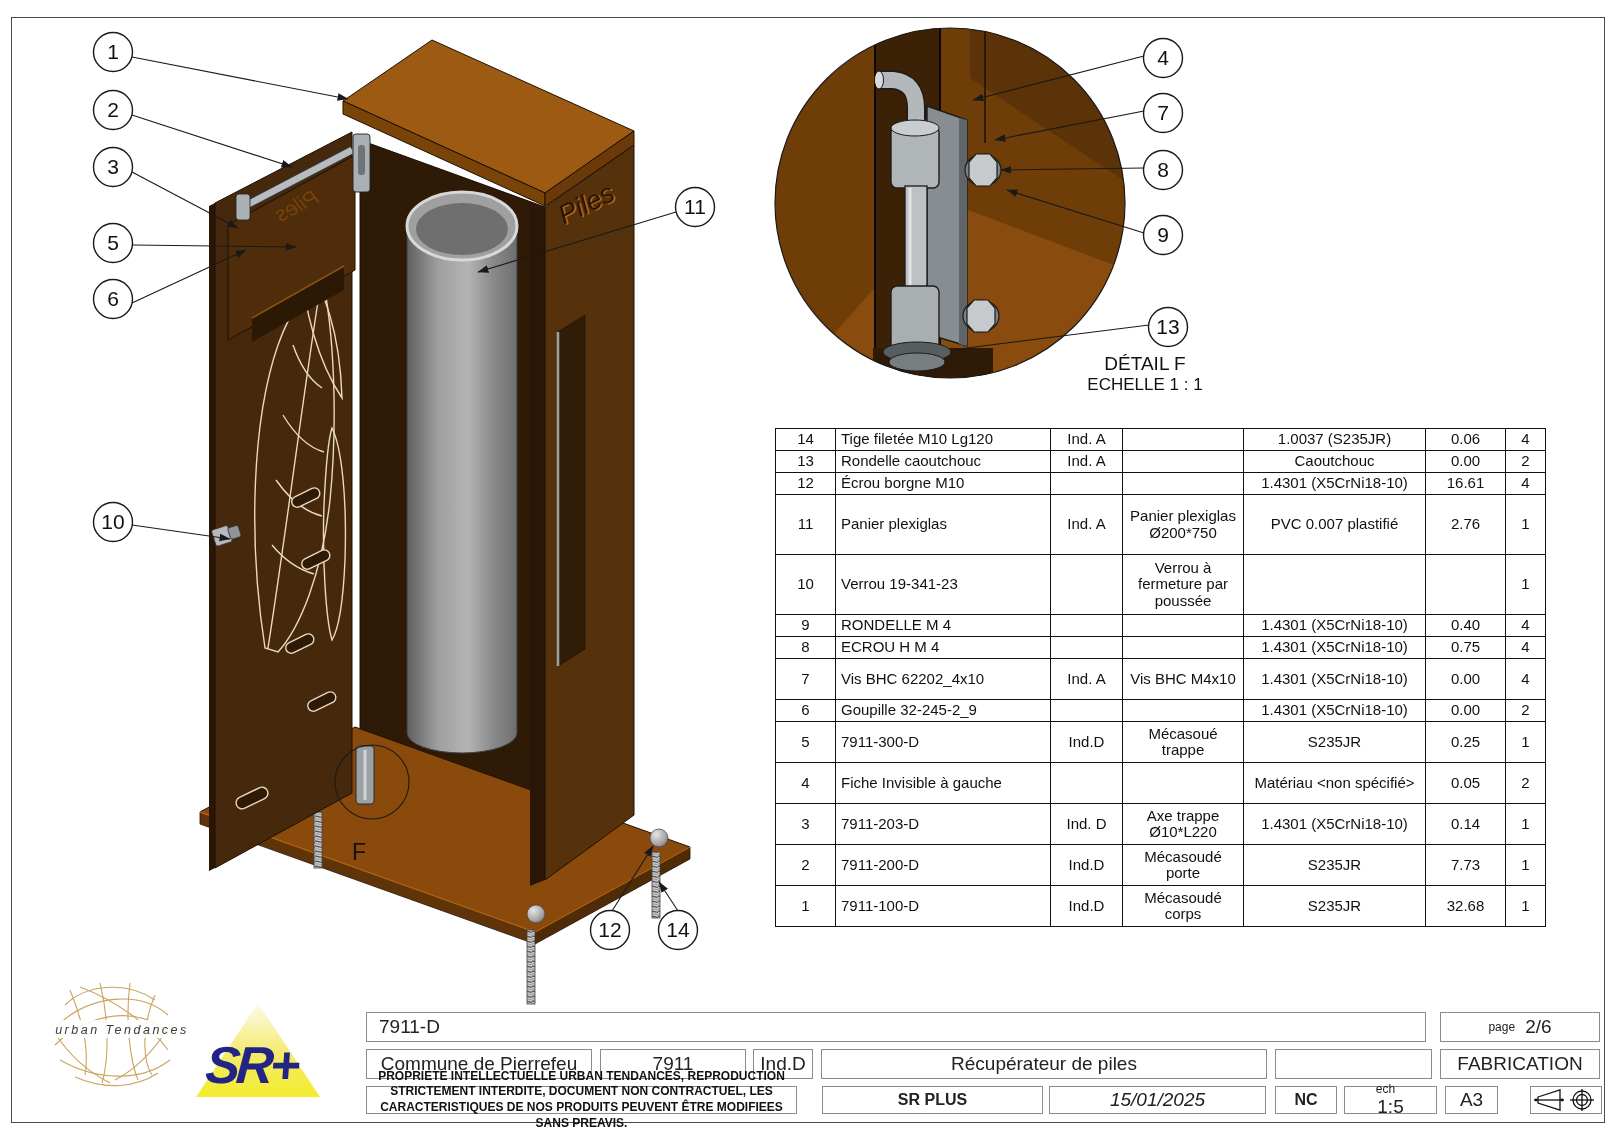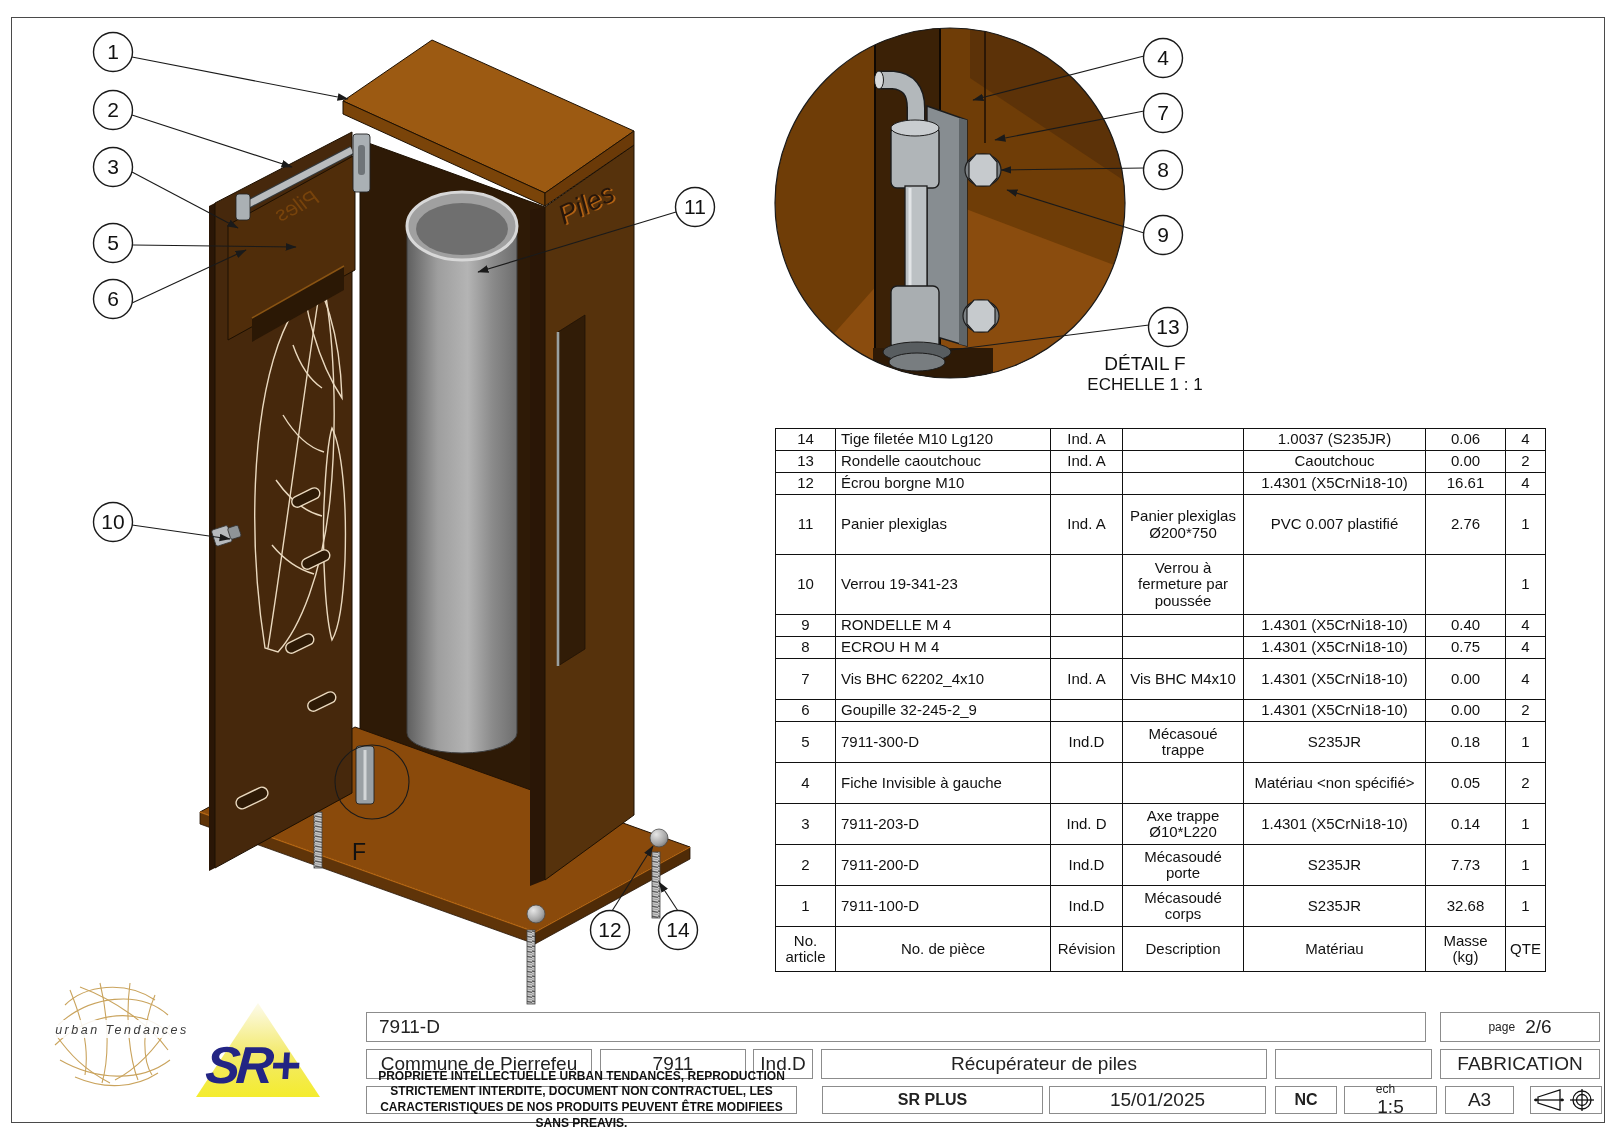--- a/index.html
+++ b/index.html
@@ -367,21 +367,21 @@
           <td>1.4301 (X5CrNi18-10)</td>
           <td>0.00</td>
           <td>2</td>
         </tr>
     <tr class="h2">
           <td>5</td>
           <td class="piece">7911-300-D</td>
           <td>Ind.D</td>
           <td>Mécasoué trappe</td>
           <td>S235JR</td>
-          <td>0.18</td>
+          <td>0.25</td>
           <td>1</td>
         </tr>
     <tr class="h2">
           <td>4</td>
           <td class="piece">Fiche Invisible à gauche</td>
           <td></td>
           <td></td>
           <td>Matériau &lt;non spécifié&gt;</td>
           <td>0.05</td>
           <td>2</td>
@@ -406,29 +406,20 @@
         </tr>
     <tr class="h2">
           <td>1</td>
           <td class="piece">7911-100-D</td>
           <td>Ind.D</td>
           <td>Mécasoudé corps</td>
           <td>S235JR</td>
           <td>32.68</td>
           <td>1</td>
         </tr>
-    <tr class="hh">
-      <td>No. article</td>
-      <td>No. de pièce</td>
-      <td>Révision</td>
-      <td>Description</td>
-      <td>Matériau</td>
-      <td>Masse (kg)</td>
-      <td>QTE</td>
-    </tr>
   </tbody>
     </table>
 
   <svg style="position:absolute;left:30px;top:965px;" width="320" height="150" viewBox="0 0 320 150">
     <g>
       <g stroke="#c49a4c" stroke-width="1.1" fill="none" opacity="0.9">
         <path d="M35,40 C55,20 95,15 125,35"></path>
           <path d="M28,60 C60,30 110,25 138,50"></path>
         <path d="M25,80 C60,45 115,40 142,72"></path>
           <path d="M40,25 C50,50 60,80 55,110"></path>
@@ -482,31 +473,31 @@
     <div class="tbox" style="left:1440px;top:1049px;width:160px;height:30px;">
       <span>FABRICATION</span>
     </div>
 
     <div class="tbox legal" style="left:366px;top:1086px;width:431px;height:28px;">
       <span>PROPRIETE INTELLECTUELLE URBAN TENDANCES, REPRODUCTION STRICTEMENT INTERDITE, DOCUMENT NON CONTRACTUEL, LES CARACTERISTIQUES DE NOS PRODUITS PEUVENT ÊTRE MODIFIEES SANS PREAVIS.</span>
     </div>
     <div class="tbox bold" style="left:822px;top:1086px;width:221px;height:28px;text-align:center;">
       <span>SR PLUS</span>
     </div>
-    <div class="tbox" style="left:1049px;top:1086px;width:217px;height:28px;">
+    <div class="tbox" style="left:1049px;top:1086px;width:217px;height:28px;font-style:italic;">
       <span>15/01/2025</span>
     </div>
     <div class="tbox bold" style="left:1275px;top:1086px;width:62px;height:28px;">
       <span>NC</span>
     </div>
     <div class="tbox" style="left:1344px;top:1086px;width:93px;height:28px;flex-direction:column;">
       <span class="small-label">ech</span>
       <span>1:5</span>
     </div>
-    <div class="tbox" style="left:1445px;top:1086px;width:69px;height:28px;">
+    <div class="tbox" style="left:1445px;top:1086px;width:53px;height:28px;">
       <span>A3</span>
     </div>
     <div class="tbox" style="left:1530px;top:1086px;width:72px;height:28px;">
       <svg width="66" height="24" viewBox="0 0 66 24">
         <g stroke="#111" stroke-width="1.3" fill="none">
           <polygon points="5,9 27,2 27,22 5,15"></polygon>
           <line x1="1" y1="12" x2="31" y2="12"></line>
           <circle cx="49" cy="12" r="9"></circle>
           <circle cx="49" cy="12" r="5.5"></circle>
           <line x1="37" y1="12" x2="61" y2="12"></line>

